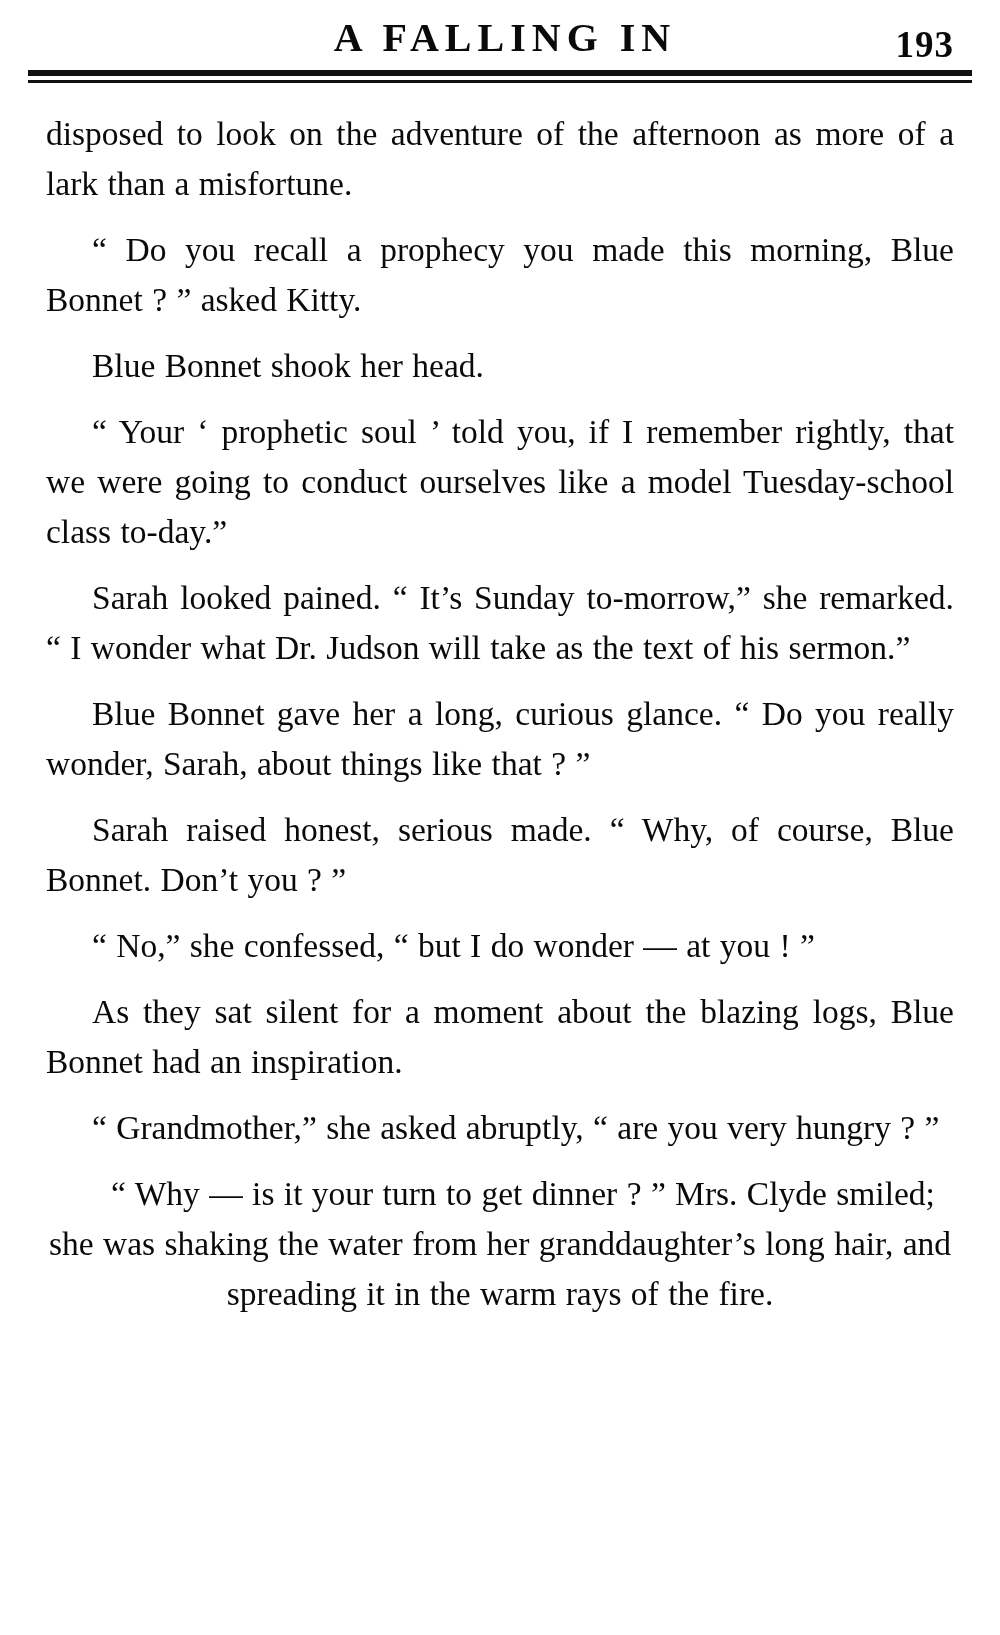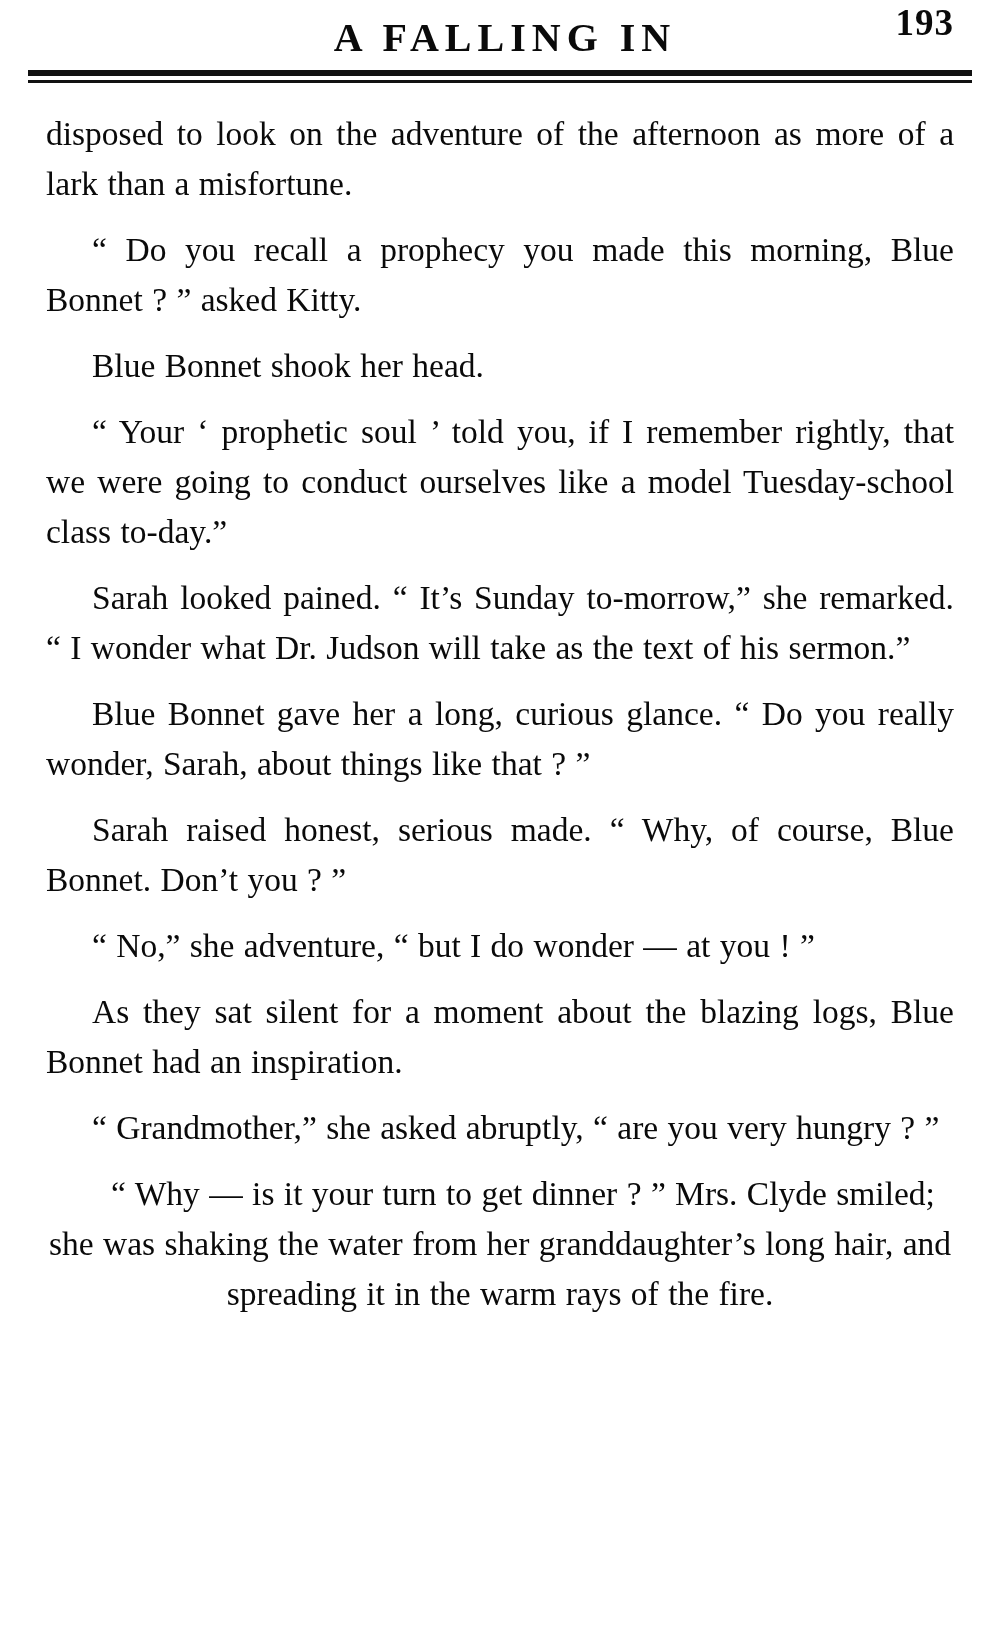--- a/index.html
+++ b/index.html
@@ -36,21 +36,21 @@
     font-size: 40px;
     font-weight: 700;
     letter-spacing: 6px;
     text-align: center;
     white-space: nowrap;
     margin-left: 10px;
   }
   .folio {
     position: absolute;
     right: 46px;
-    top: 1px;
+    top: 23px;
     font-size: 37px;
     font-weight: 700;
     font-family: "Liberation Serif", serif;
     letter-spacing: 1px;
   }
   .rule-group {
     margin: 10px 28px 0 28px;
   }
   .rule-thick {
     height: 6px;
@@ -100,19 +100,19 @@
   </div>
 
   <div class="body-text">
     <p>disposed to look on the adventure of the afternoon as more of a lark than a misfortune.</p>
     <p class="indent">“ Do you recall a prophecy you made this morning, Blue Bonnet ? ” asked Kitty.</p>
     <p class="indent">Blue Bonnet shook her head.</p>
     <p class="indent">“ Your ‘ prophetic soul ’ told you, if I remember rightly, that we were going to conduct ourselves like a model Tuesday-school class to-day.”</p>
     <p class="indent">Sarah looked pained. “ It’s Sunday to-morrow,” she remarked. “ I wonder what Dr. Judson will take as the text of his sermon.”</p>
     <p class="indent">Blue Bonnet gave her a long, curious glance. “ Do you really wonder, Sarah, about things like that ? ”</p>
     <p class="indent">Sarah raised honest, serious made. “ Why, of course, Blue Bonnet. Don’t you ? ”</p>
-    <p class="indent">“ No,” she adventure, “ but I do wonder — at you ! ”</p>
+    <p class="indent">“ No,” she confessed, “ but I do wonder — at you ! ”</p>
     <p class="indent">As they sat silent for a moment about the blazing logs, Blue Bonnet had an inspiration.</p>
     <p class="indent">“ Grandmother,” she asked abruptly, “ are you very hungry ? ”</p>
     <p class="indent">“ Why — is it your turn to get dinner ? ” Mrs. Clyde smiled; she was shaking the water from her granddaughter’s long hair, and spreading it in the warm rays of the fire.</p>
   </div>
 
 </div>
 
 </body></html>

